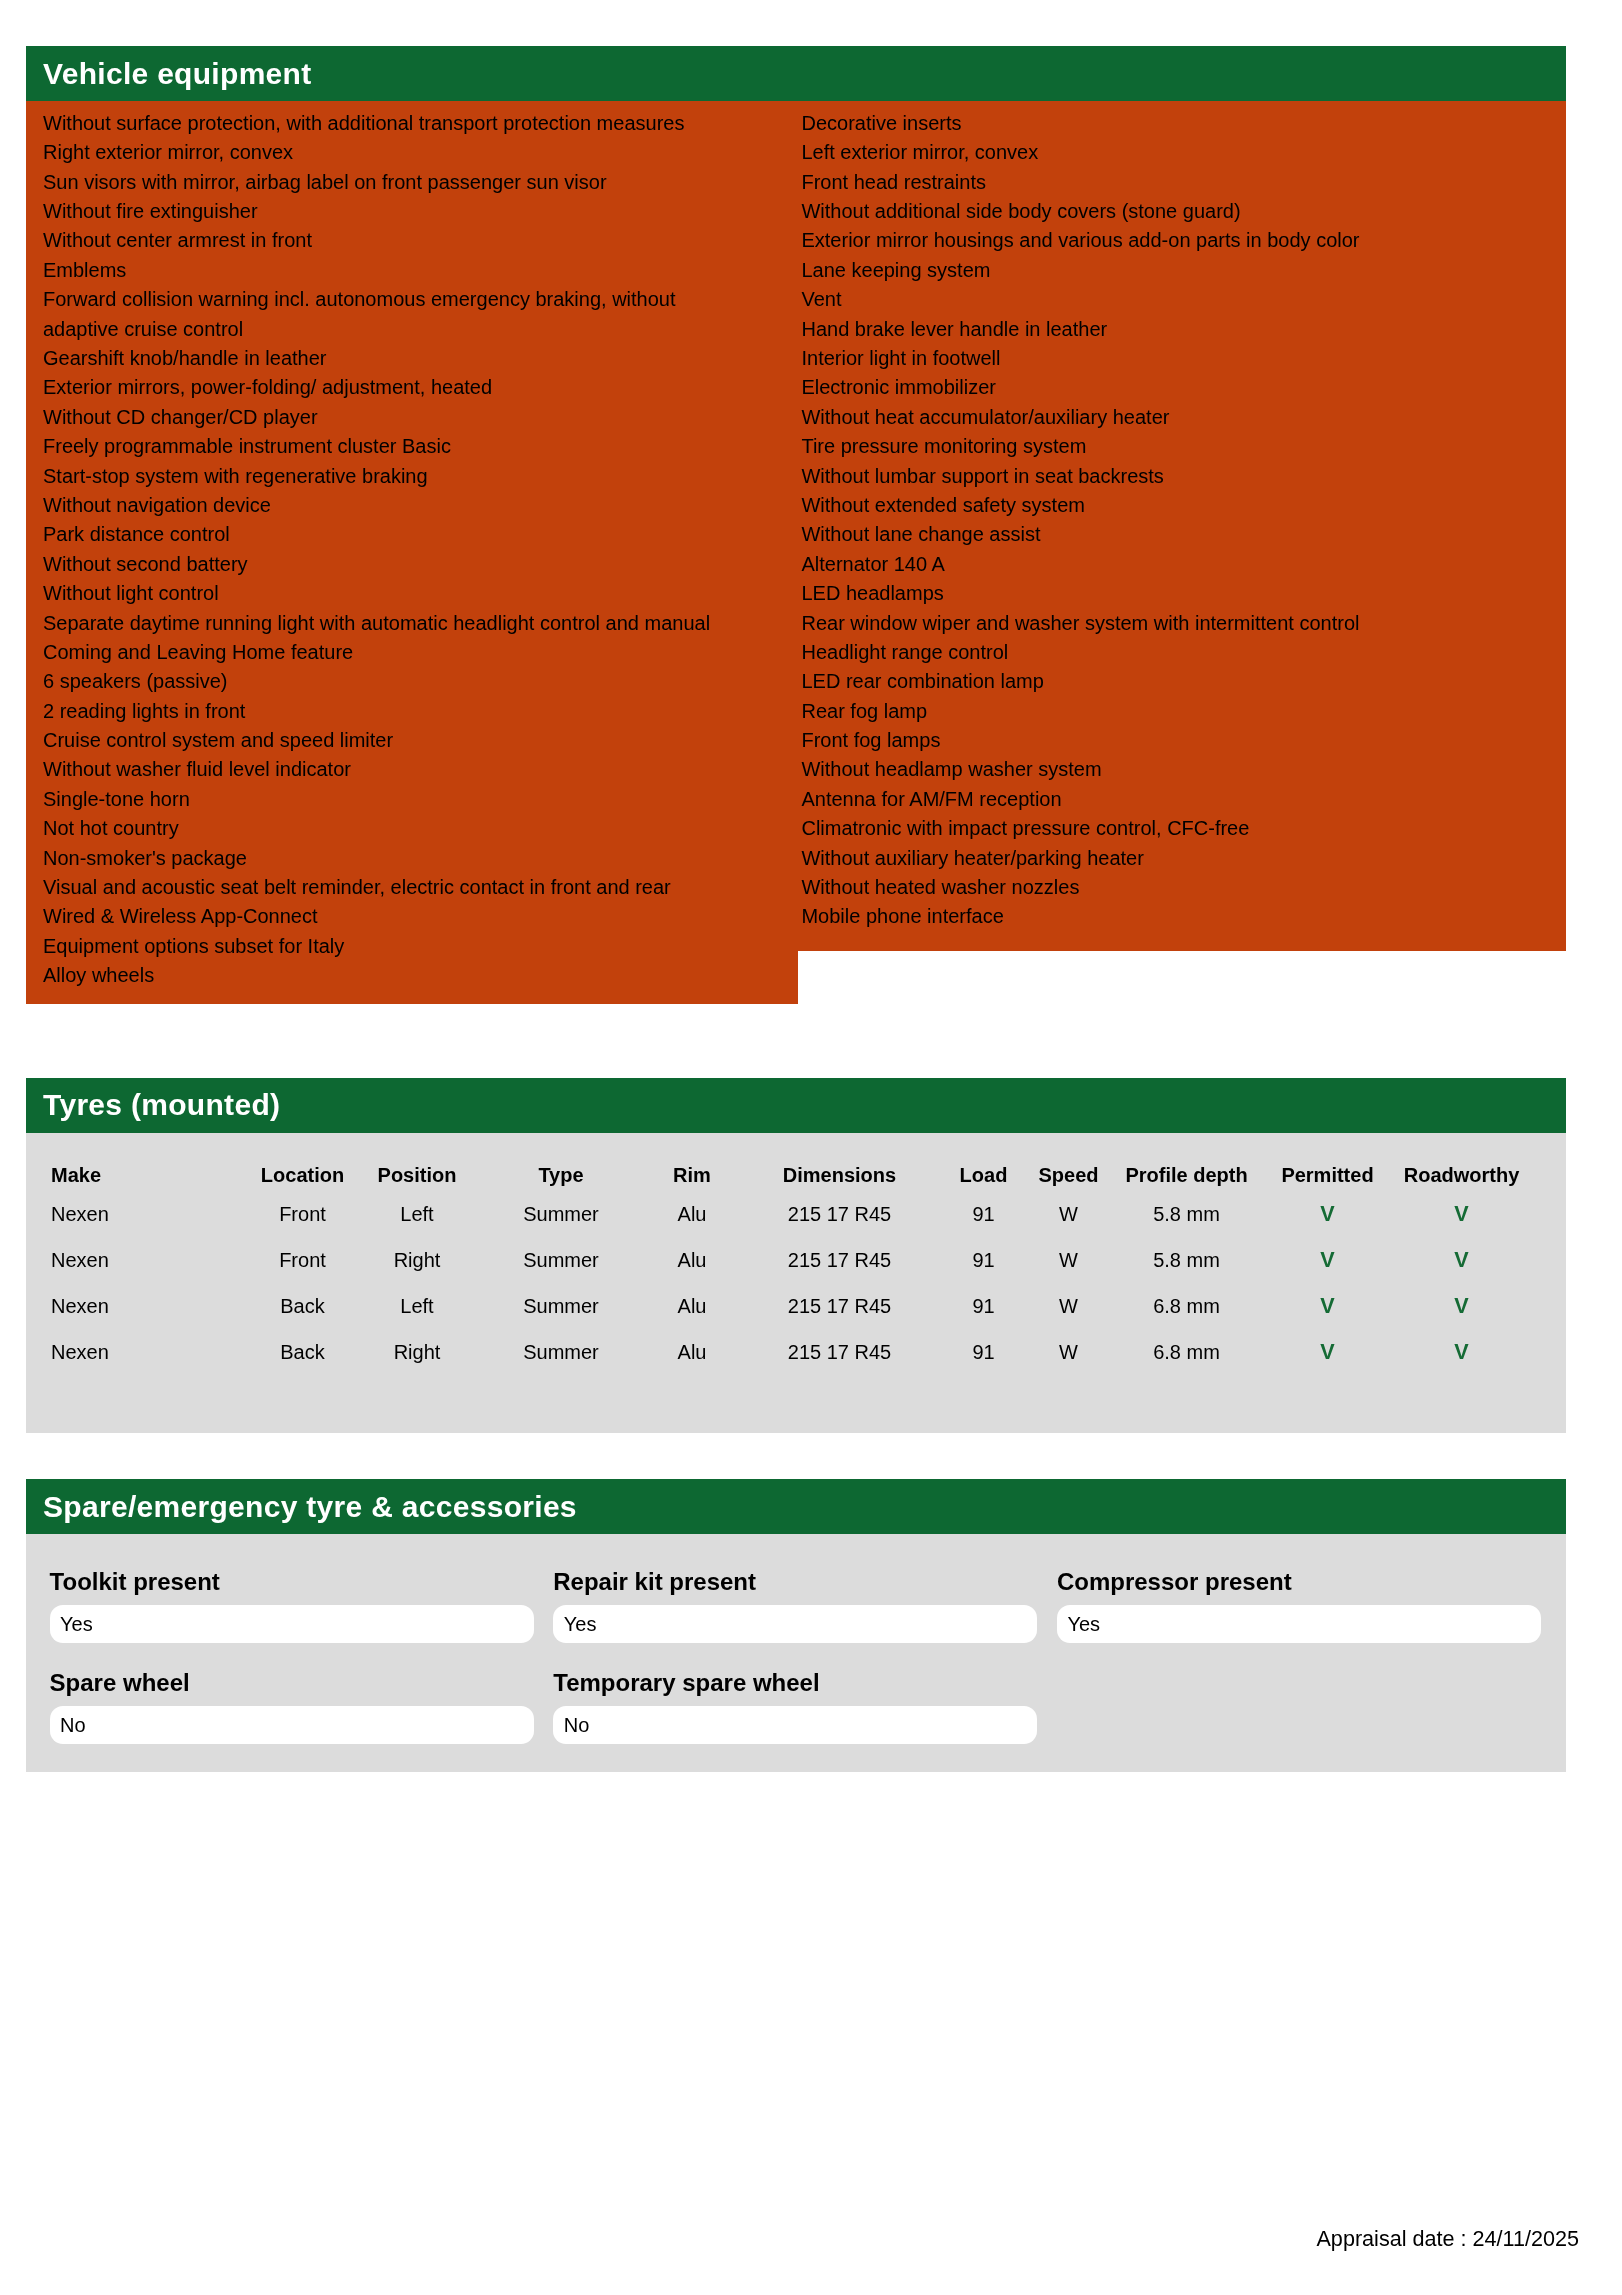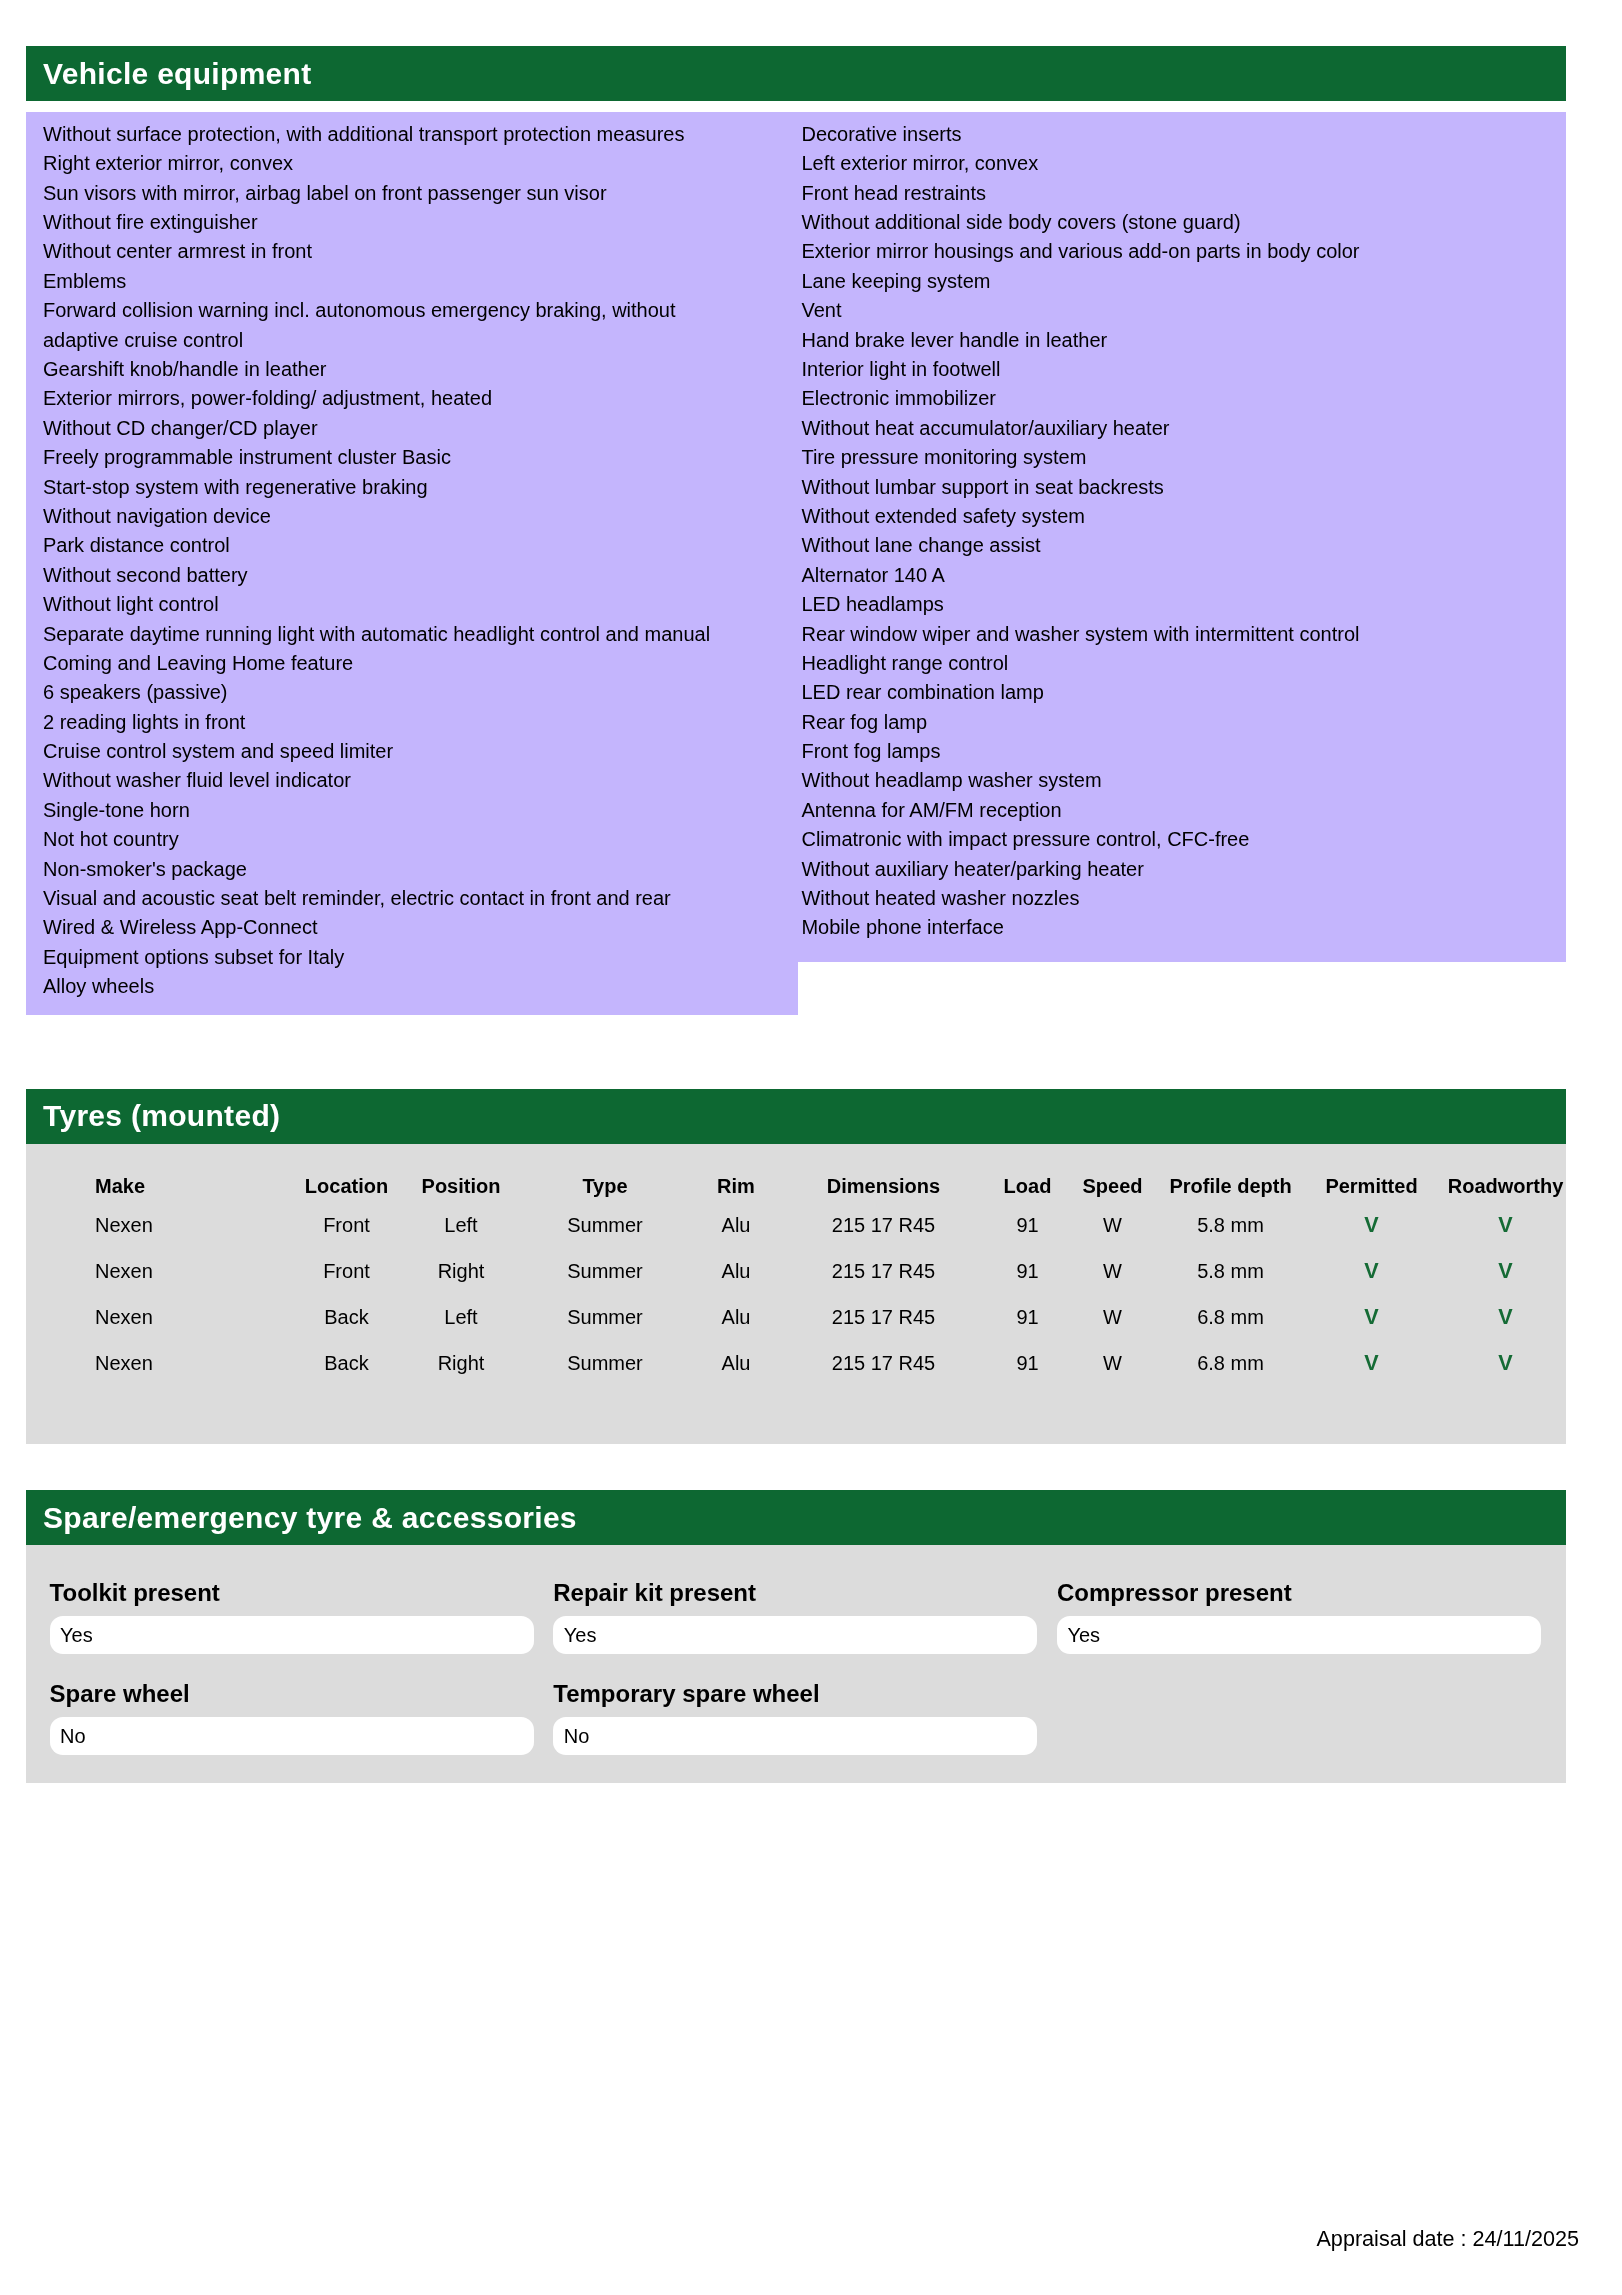--- a/index.html
+++ b/index.html
@@ -12,31 +12,31 @@
 
   
   .section-bar {
     height:55px; background:#0d6832; color:#ffffff;
     display:flex; align-items:center; padding-left:17px;
     font-size:30px; font-weight:bold; letter-spacing:0.3px;
   }
 
   
   .equip-cols { display:flex; align-items:flex-start; }
-  .equip-col { background:#c4b5fd;margin-top:11px; }
+  .equip-col { background:#c2410c; }
   .equip-col.left  { width:782px; padding:7.9px 0 13px 17px; }
   .equip-col.right { width:779px; padding:7.9px 0 19.6px 3.9px; }
   .equip-line {
     height:29.4px; line-height:29.4px; font-size:20px; white-space:nowrap;
   }
 
   
   .tyres-section { margin-top:74px; }
   .table-block { background:#dcdcdc; padding:27.5px 0 58px 25px; }
-  table { border-collapse:collapse; table-layout:fixed; width:1479px;margin-left:44px; }
+  table { border-collapse:collapse; table-layout:fixed; width:1479px; }
   th, td { vertical-align:middle; text-align:center; font-size:20px; overflow:hidden; }
   th { font-weight:bold; height:31px; }
   td { height:46px; }
   th.col-make, td.col-make { text-align:left; }
   td.check { color:#156b35; font-weight:bold; font-size:21.6px; }
 
   
   .spare-section { margin-top:46px; }
   .spare-block {
     background:#dcdcdc; padding:34px 25px 27.5px 23.6px;

